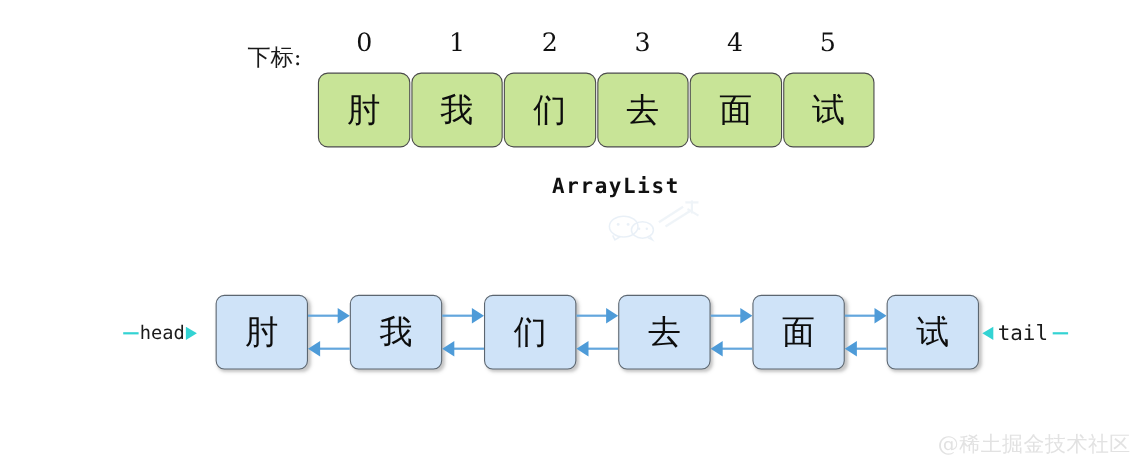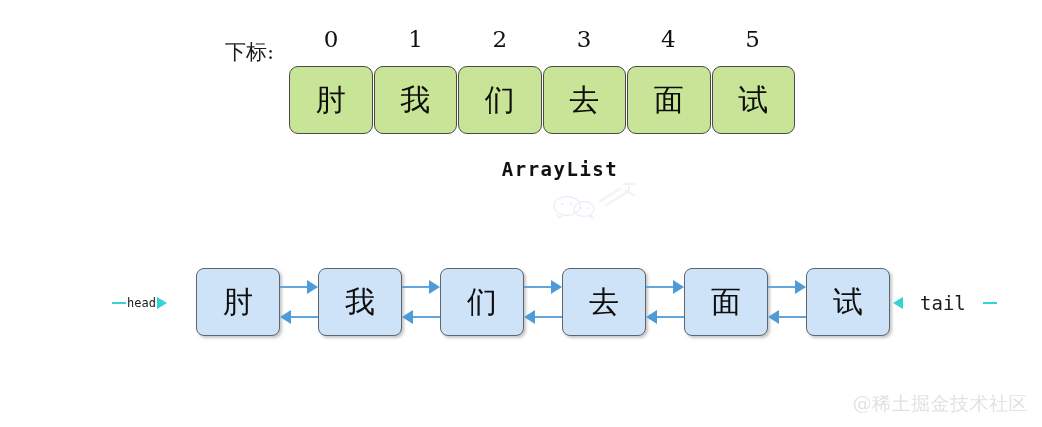--- a/index.html
+++ b/index.html
@@ -179,21 +179,21 @@
     align-items: center;
     height: 22px;
   }
   .head-ptr .dash {
     width: 14px;
     height: 2.4px;
     background: #33d3d3;
   }
   .head-ptr .txt {
     font-family: "DejaVu Sans Mono", "Liberation Mono", monospace;
-    font-size: 12px;
+    font-size: 17px;
     color: #1a1a1a;
     letter-spacing: 0px;
     line-height: 1;
     padding: 0 1px;
   }
   .head-ptr .arrow-r {
     width: 0; height: 0;
     border-top: 6.5px solid transparent;
     border-bottom: 6.5px solid transparent;
     border-left: 10px solid #33d3d3;
@@ -212,21 +212,21 @@
     width: 0; height: 0;
     border-top: 6.5px solid transparent;
     border-bottom: 6.5px solid transparent;
     border-right: 10px solid #33d3d3;
   }
   .tail-ptr .txt {
     font-family: "DejaVu Sans Mono", "Liberation Mono", monospace;
     font-size: 19px;
     color: #1a1a1a;
     line-height: 1;
-    padding: 0 17px;
+    padding: 0 4px;
   }
   .tail-ptr .dash {
     width: 14px;
     height: 2.4px;
     background: #33d3d3;
   }
 
   
   .wm-center {
     position: absolute;

